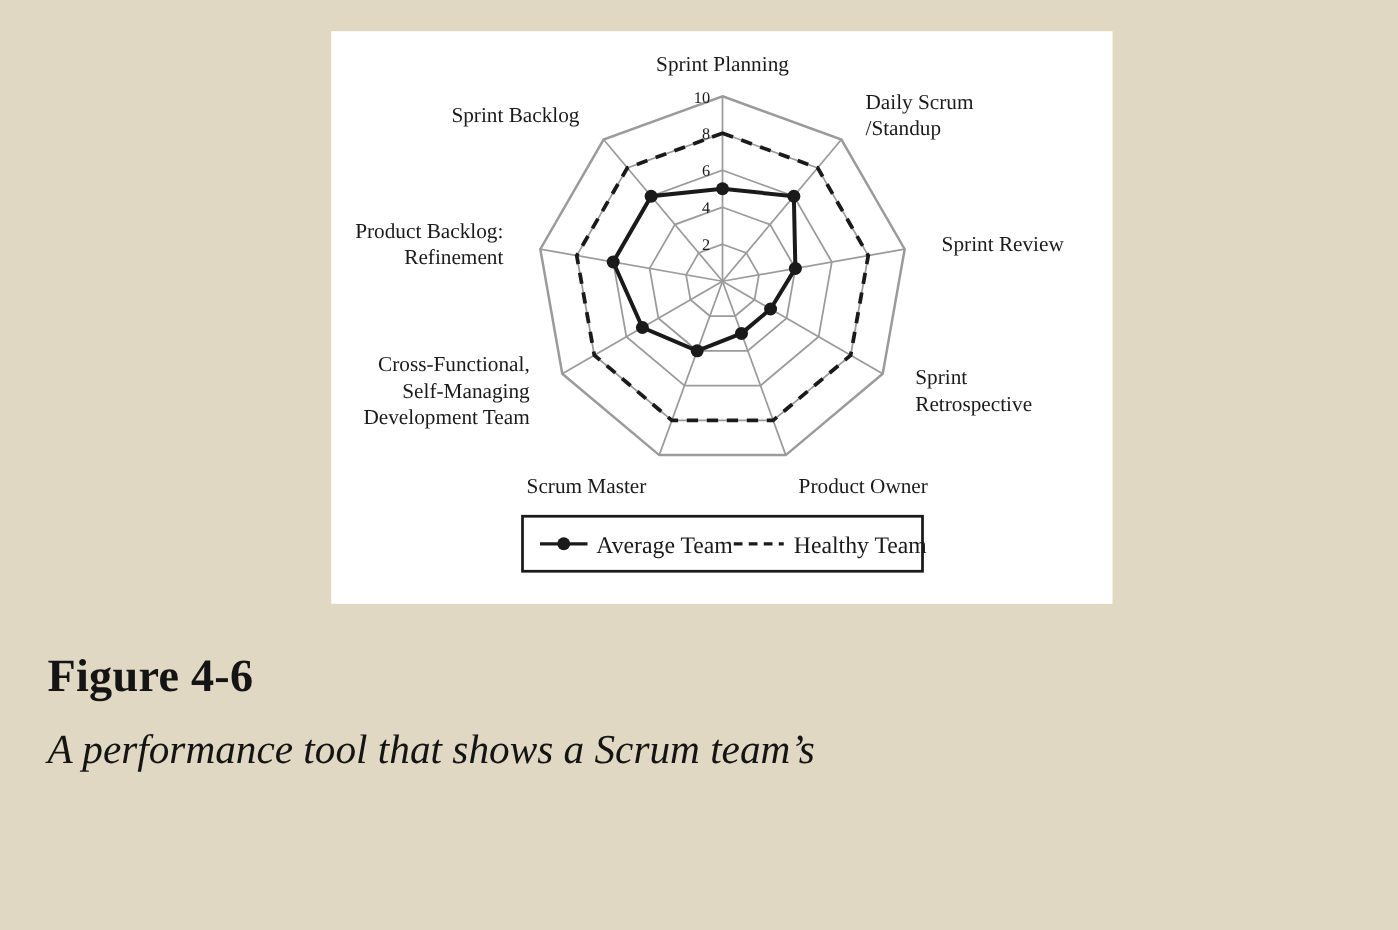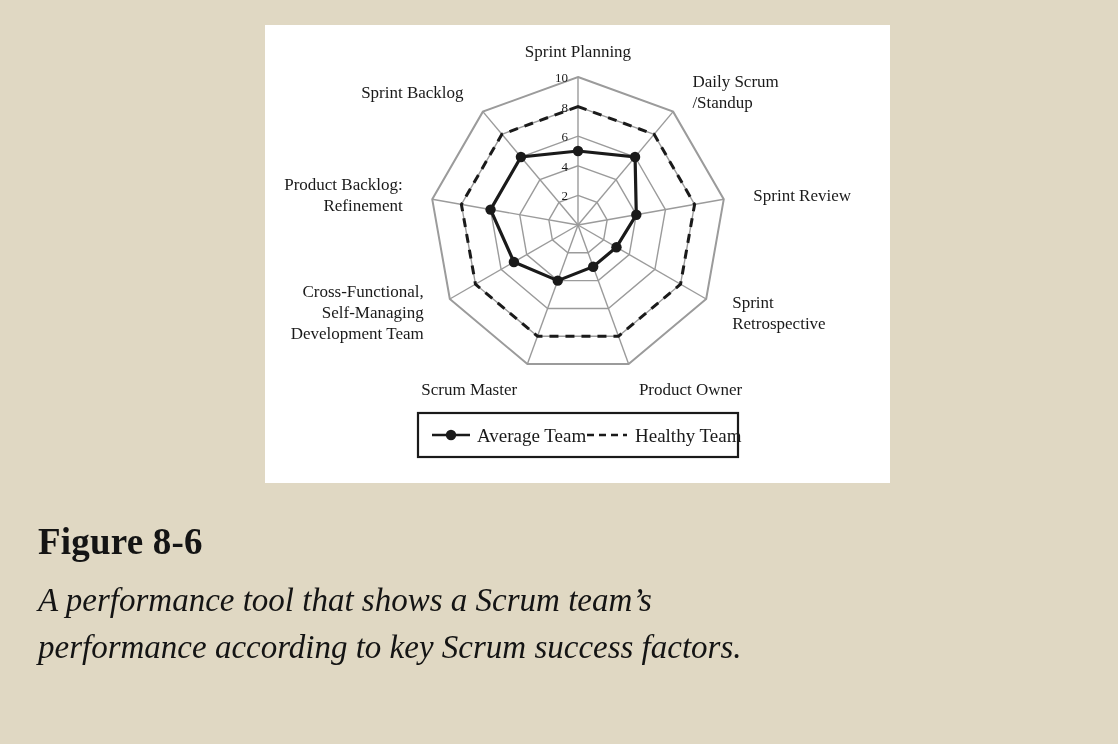--- a/index.html
+++ b/index.html
@@ -133,16 +133,15 @@
       </g>
       <g>
         <line x1="322" y1="410" x2="362" y2="410" stroke="#1a1a1a" stroke-width="2.6" stroke-dasharray="7,5"></line>
         <text class="legend-text" x="370" y="417">Healthy Team</text>
       </g>
     </g>
   </svg>
 </div>
 
 <div id="caption-block">
-  <div id="figure-number">Figure 8-6</div>
+  <div id="figure-number">Figure 4-6</div>
   <div class="caption-line">A performance tool that shows a Scrum team’s</div>
-  <div class="caption-line">performance according to key Scrum success factors.</div>
 </div>
 
 </body></html>

